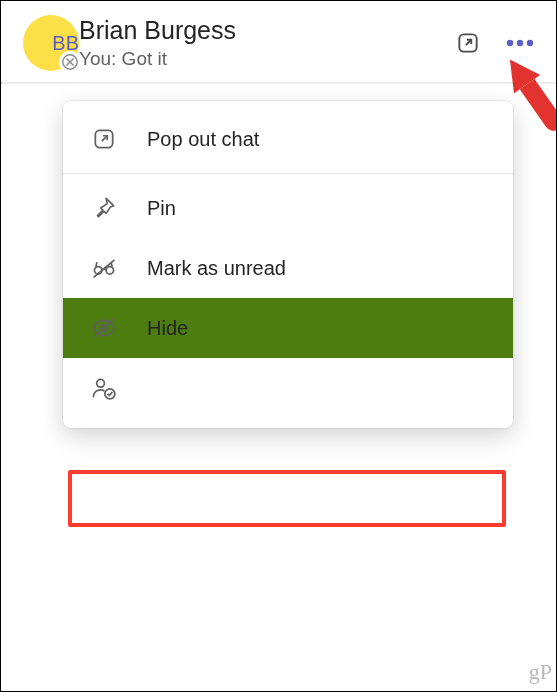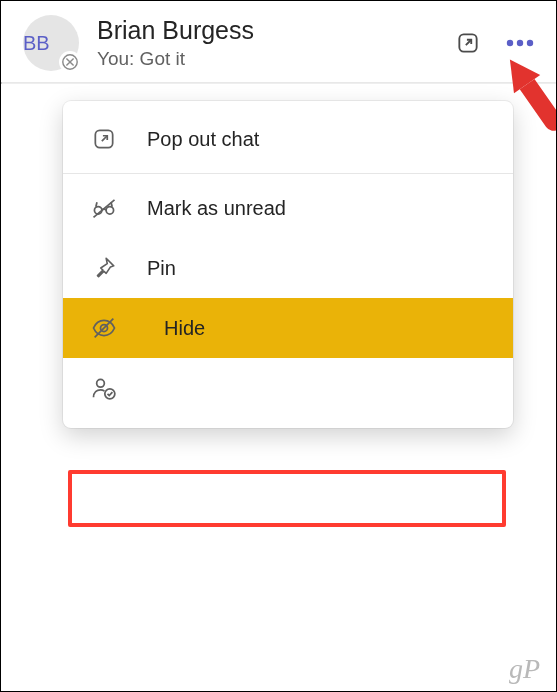--- a/index.html
+++ b/index.html
@@ -22,45 +22,44 @@
   .avatar-wrap {
     position: relative;
     width: 56px;
     height: 56px;
     flex: 0 0 56px;
   }
   .avatar {
     width: 56px;
     height: 56px;
     border-radius: 50%;
-    background: #e5e5e5;
+    background: #fde047;
     color: #5b5fc7;
     font-size: 20px;
     font-weight: 500;
     display: flex;
     align-items: center;
-    justify-content: flex-start;
+    justify-content: flex-end;
   }
   .presence {
     position: absolute;
     right: -2px;
     bottom: -2px;
     width: 22px;
     height: 22px;
     background: #fff;
     border-radius: 50%;
     display: flex;
     align-items: center;
     justify-content: center;
   }
   .presence svg { display:block; }
   .chat-text {
     flex: 1;
     min-width: 0;
-    margin-left: 18px;
   }
   .chat-name {
     font-size: 25px;
     color: #242424;
     line-height: 1.2;
     font-weight: 400;
   }
   .chat-preview {
     font-size: 19px;
     color: #616161;
@@ -119,22 +118,21 @@
   .menu-item {
     display: flex;
     align-items: center;
     height: 60px;
     padding: 0 20px 0 26px;
     cursor: pointer;
     font-size: 20px;
     color: #242424;
   }
   .menu-item.hovered {
-    background: #eab308;
-    gap: 17px;
+    background: #4d7c0f;
   }
   .menu-item .mi-icon {
     width: 30px;
     height: 30px;
     flex: 0 0 30px;
     display:flex;
     align-items:center;
     justify-content:center;
     margin-right: 28px;
     color: #606060;
@@ -149,25 +147,24 @@
     left: 67px;
     top: 469px;
     width: 438px;
     height: 57px;
     border: 4px solid #ff3b30;
     pointer-events: none;
     border-radius: 2px;
   }
   .watermark {
     position:absolute;
-    right: 16px;
+    right: 4px;
     bottom: 6px;
     font-family: Georgia, serif;
-    font-style: italic;
-    font-size: 28px;
+    font-size: 22px;
     color: #b9b9b9;
     pointer-events:none;
   }
   svg { display:block; }
 </style>
 </head>
 <body>
 
 <div class="chat-row">
   <div class="avatar-wrap">
@@ -216,44 +213,44 @@
       <svg width="26" height="26" viewBox="0 0 24 24" fill="none" stroke="#606060" stroke-width="1.6">
         <rect x="4" y="4" width="16" height="16" rx="4"></rect>
         <path d="M10 14 L15 9"></path>
         <path d="M11 9 H15 V13"></path>
       </svg>
     </span>
     <span>Pop out chat</span>
   </div>
 
   <div class="menu-sep"></div>
+
+  <div class="menu-item">
+    <span class="mi-icon">
+      <svg width="26" height="26" viewBox="0 0 24 24" fill="none" stroke="#606060" stroke-width="1.5">
+        <path d="M14 3 L21 10 L18 11 L14 17 L12 15 L7 20 L6 19 L11 14 L9 12 L15 8 Z" stroke-linejoin="round"></path>
+      </svg>
+    </span>
+    <span>Pin</span>
+  </div>
 
   <div class="menu-item">
     <span class="mi-icon">
       <svg width="28" height="28" viewBox="0 0 24 24" fill="none" stroke="#606060" stroke-width="1.5">
         <circle cx="7" cy="14" r="3.2"></circle>
         <circle cx="17" cy="14" r="3.2"></circle>
         <path d="M10 14 C11 12.7 13 12.7 14 14"></path>
         <path d="M5 11 L6 7"></path>
         <path d="M19 11 L18 7"></path>
         <line x1="3" y1="20" x2="21" y2="5"></line>
       </svg>
     </span>
     <span>Mark as unread</span>
   </div>
 
-  <div class="menu-item">
-    <span class="mi-icon">
-      <svg width="26" height="26" viewBox="0 0 24 24" fill="none" stroke="#606060" stroke-width="1.5">
-        <path d="M14 3 L21 10 L18 11 L14 17 L12 15 L7 20 L6 19 L11 14 L9 12 L15 8 Z" stroke-linejoin="round"></path>
-      </svg>
-    </span>
-    <span>Pin</span>
-  </div>
-
 
 
   <div class="menu-item hovered">
     <span class="mi-icon">
       <svg width="28" height="28" viewBox="0 0 24 24" fill="none" stroke="#606060" stroke-width="1.5">
         <path d="M3 12 C5 7.5 8.5 5.5 12 5.5 C15.5 5.5 19 7.5 21 12 C19 16.5 15.5 18.5 12 18.5 C8.5 18.5 5 16.5 3 12 Z"></path>
         <circle cx="12" cy="12" r="3"></circle>
         <line x1="4" y1="20" x2="20" y2="4"></line>
       </svg>
     </span>

